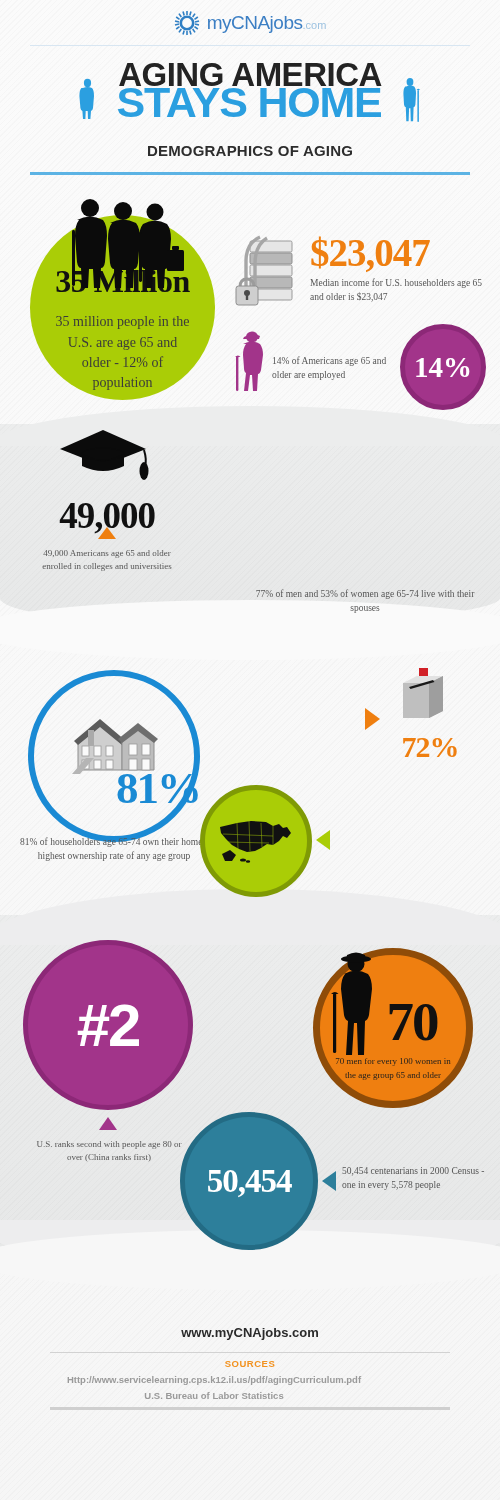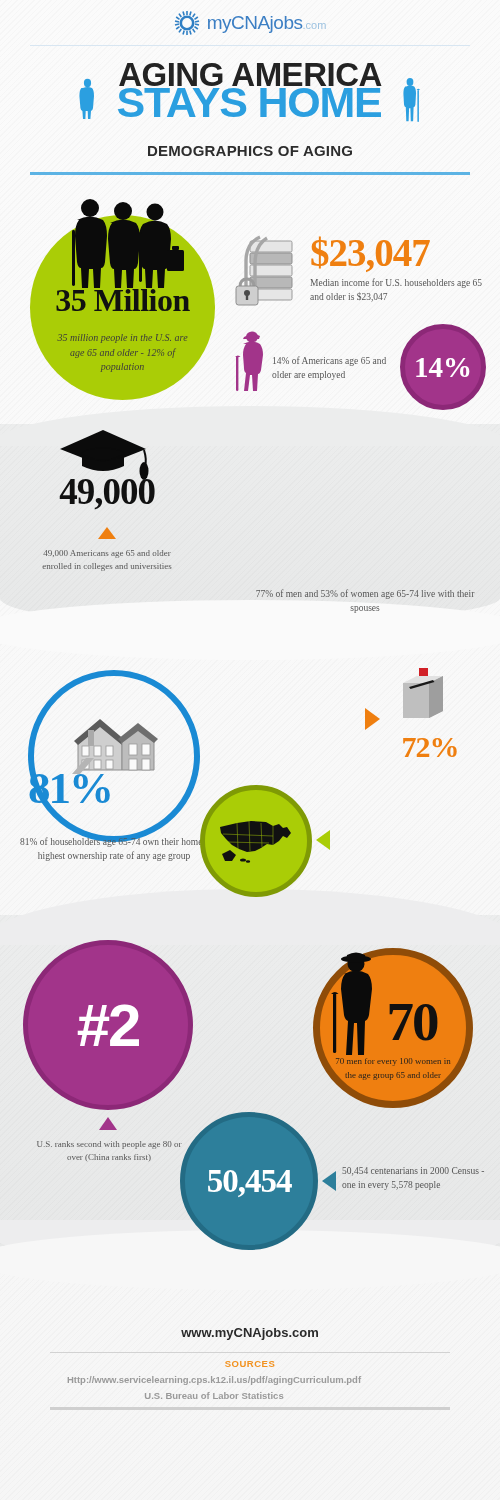--- a/index.html
+++ b/index.html
@@ -165,21 +165,21 @@
       </g>
         </svg>
     </span>
   </div>
 
   <div class="title3">DEMOGRAPHICS OF AGING</div>
   <div class="hr-bot"></div>
 
   <div class="circle c-green" style="left:30px; top:215px; width:185px; height:185px;">
     <div class="big-num" style="font-size:32px; margin-top:42px; letter-spacing:-0.5px;">35 Million</div>
-    <div class="caption caption-dark" style="width:135px; margin-top:12px; font-size:10px;font-style:italic;">35 million people in the U.S. are age 65 and older - 12% of population</div>
+    <div class="caption caption-dark" style="width:135px; margin-top:12px; font-size:14px;">35 million people in the U.S. are age 65 and older - 12% of population</div>
   </div>
 
   <div class="silhouette" style="left:60px; top:198px;">
     <svg width="125" height="92" viewBox="0 0 125 92">
         <g fill="#0b0b0b">
 
       <ellipse cx="30" cy="10" rx="9" ry="9"></ellipse>
       <path d="M17 22 q13 -7 26 0 q4 5 4 16 l-2 26 q-1 6 -4 6 l-1 20 h-6 l-1 -19 h-4 l-1 19 h-6 l-1 -20 q-3 0 -4 -6 l-2 -26 q0 -11 4 -16 z"></path>
       <rect x="12" y="32" width="3" height="56" rx="1.4"></rect>
 
@@ -241,21 +241,21 @@
     <svg width="93" height="58" viewBox="0 0 93 58">
         <g fill="#0b0b0b">
       <path d="M45 2 L88 21 L45 38 L2 21 Z"></path>
       <path d="M24 26 l0 12 q21 10 42 0 l0 -12 l-21 8 z"></path>
       <ellipse cx="45" cy="26" rx="21" ry="6" fill="none" stroke="#0b0b0b" stroke-width="1.2"></ellipse>
       <path d="M86 22 q3 10 1 16" stroke="#0b0b0b" stroke-width="2" fill="none"></path>
       <ellipse cx="86" cy="43" rx="4.5" ry="9"></ellipse>
     </g>
       </svg>
   </div>
-  <div class="big-num" style="position:absolute; left:22px; top:470px; width:170px; text-align:center; font-size:37px; letter-spacing:-1px;">49,000</div>
+  <div class="big-num" style="position:absolute; left:22px; top:494px; width:170px; text-align:center; font-size:37px; letter-spacing:-1px;">49,000</div>
   <div class="tri-up" style="position:absolute; left:98px; top:527px; border-bottom:12px solid #ef7f10;"></div>
   <div class="caption" style="position:absolute; left:32px; top:547px; width:150px;">49,000 Americans age 65 and older enrolled in colleges and universities</div>
 
   <div class="caption" style="position:absolute; left:242px; top:588px; width:246px; font-size:9.5px;">77% of men and 53% of women age 65-74 live with their spouses</div>
 
   <div style="position:absolute; left:28px; top:670px; width:172px; height:172px; border-radius:50%; border:6px solid #1a8ad4; background:transparent;"></div>
   <div class="silhouette" style="left:72px; top:700px;">
     <svg width="88" height="76" viewBox="0 0 88 76">
       <path d="M6 70 L6 40 L28 22 L50 40 L50 70 Z" fill="#cfcfcf" stroke="#8e8e8e" stroke-width="1"></path>
       <path d="M2 41 L28 19 L54 41 L50 45 L28 27 L6 45 Z" fill="#5c5c5c"></path>
@@ -268,21 +268,21 @@
       <rect x="22" y="60" width="7" height="9" fill="#fafafa" stroke="#9a9a9a" stroke-width="0.8"></rect>
       <rect x="34" y="60" width="7" height="9" fill="#fafafa" stroke="#9a9a9a" stroke-width="0.8"></rect>
       <rect x="57" y="44" width="8" height="11" fill="#fafafa" stroke="#9a9a9a" stroke-width="0.8"></rect>
       <rect x="70" y="44" width="8" height="11" fill="#fafafa" stroke="#9a9a9a" stroke-width="0.8"></rect>
       <rect x="57" y="59" width="8" height="11" fill="#fafafa" stroke="#9a9a9a" stroke-width="0.8"></rect>
       <rect x="70" y="59" width="8" height="11" fill="#fafafa" stroke="#9a9a9a" stroke-width="0.8"></rect>
       <path d="M0 74 L14 58 L22 58 L8 74 Z" fill="#b5b5b5"></path>
       <path d="M16 30 L22 30 L22 46 L16 46 Z" fill="#aaa"></path>
     </svg>
   </div>
-  <div class="big-num" style="position:absolute; left:28px; top:762px; width:172px; text-align:left; font-size:45px; color:#1a8ad4; letter-spacing:-2px;">81%</div>
+  <div class="big-num" style="position:absolute; left:28px; top:762px; width:172px; text-align:right; font-size:45px; color:#1a8ad4; letter-spacing:-2px;">81%</div>
   <div class="caption" style="position:absolute; left:12px; top:836px; width:204px; font-size:9.5px;">81% of householders age 65-74 own their home - highest ownership rate of any age group</div>
 
   <div class="tri-right" style="position:absolute; left:365px; top:708px; border-left:15px solid #ef7f10;"></div>
   <div class="silhouette" style="left:393px; top:667px;">
     <svg width="60" height="58" viewBox="0 0 60 58">
       <rect x="26" y="1" width="9" height="17" fill="#d12027"></rect>
       <path d="M10 16 L36 16 L50 9 L50 44 L36 51 L10 51 Z" fill="#bfbfbf"></path>
       <path d="M10 16 L36 16 L50 9 L24 9 Z" fill="#e2e2e2"></path>
       <path d="M36 16 L50 9 L50 44 L36 51 Z" fill="#9e9e9e"></path>
       <path d="M16 20 L40 13 L41.5 15 L17.5 22 Z" fill="#1a1a1a"></path>

